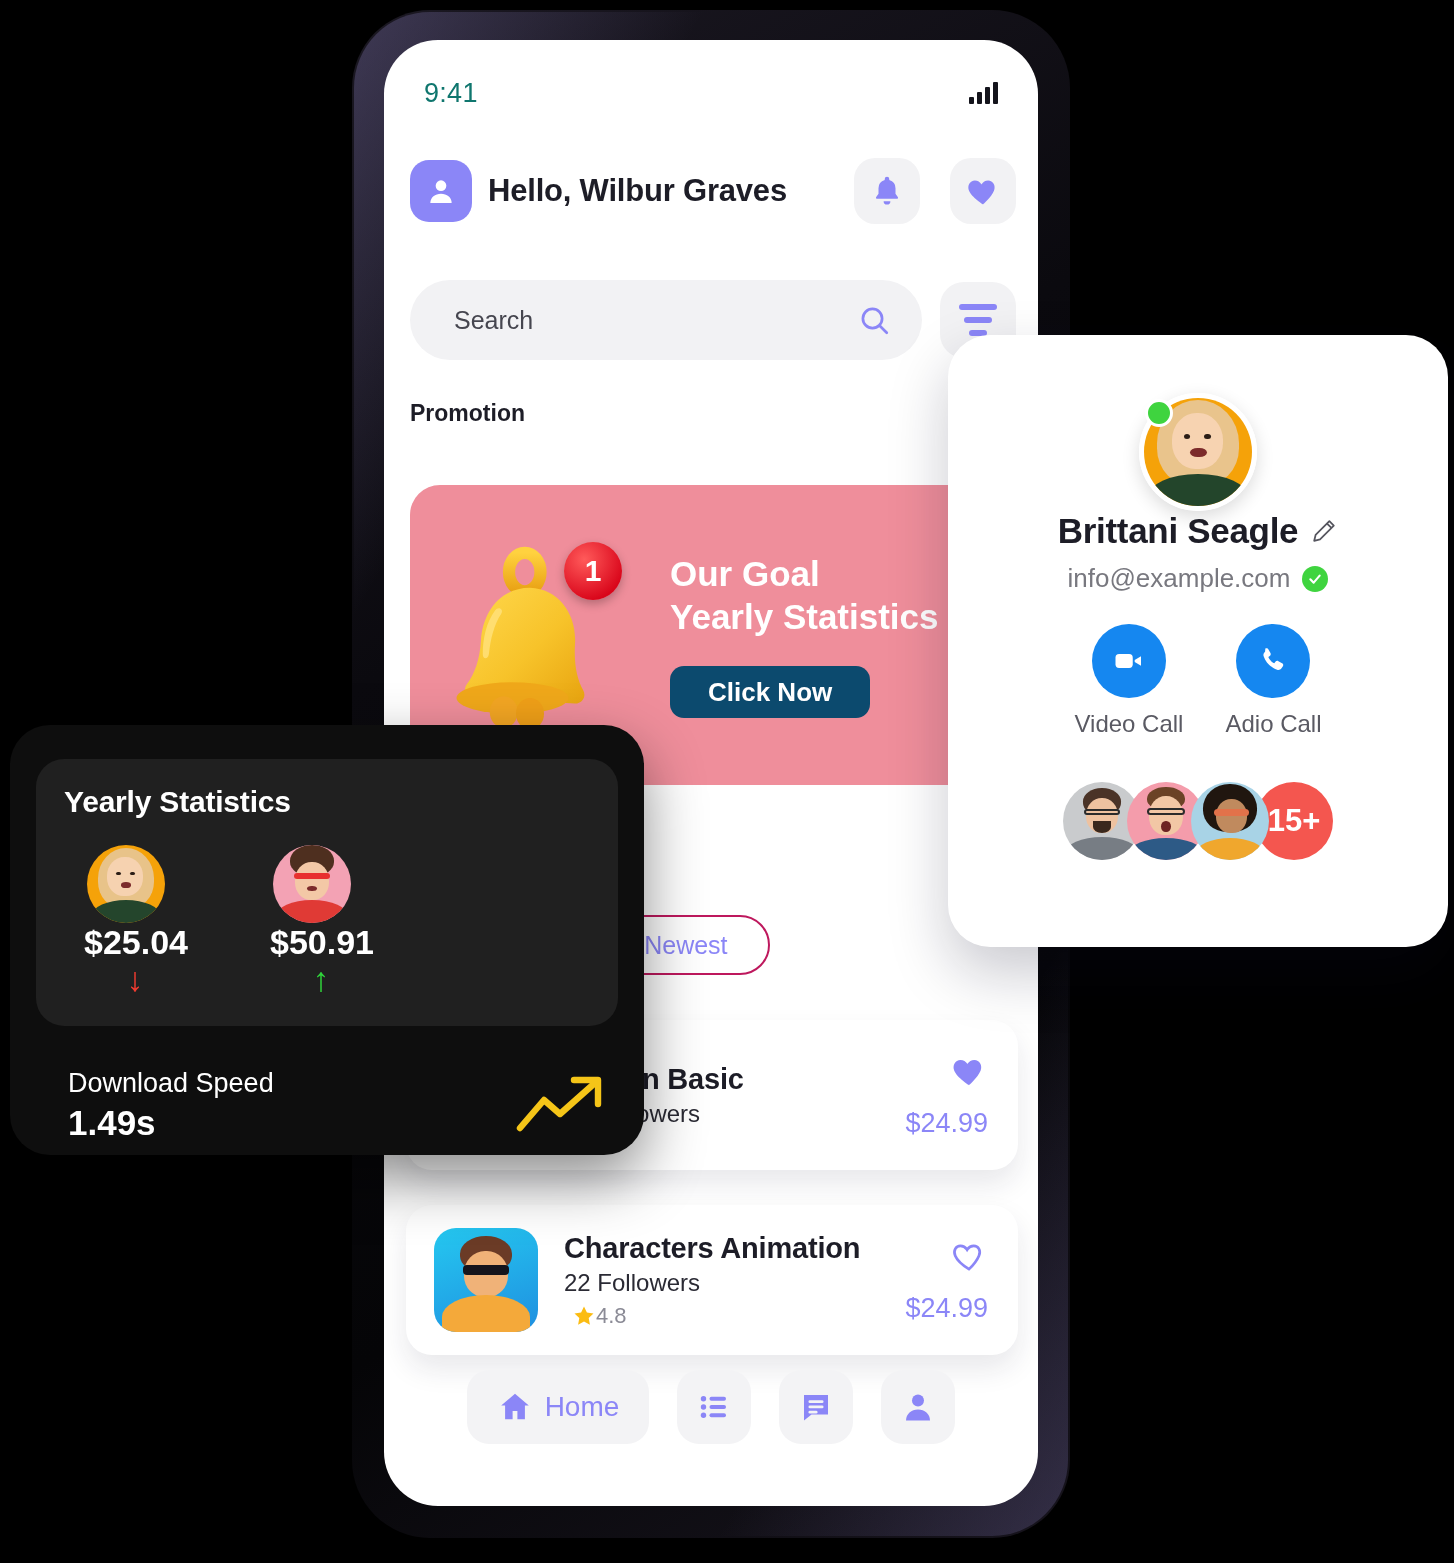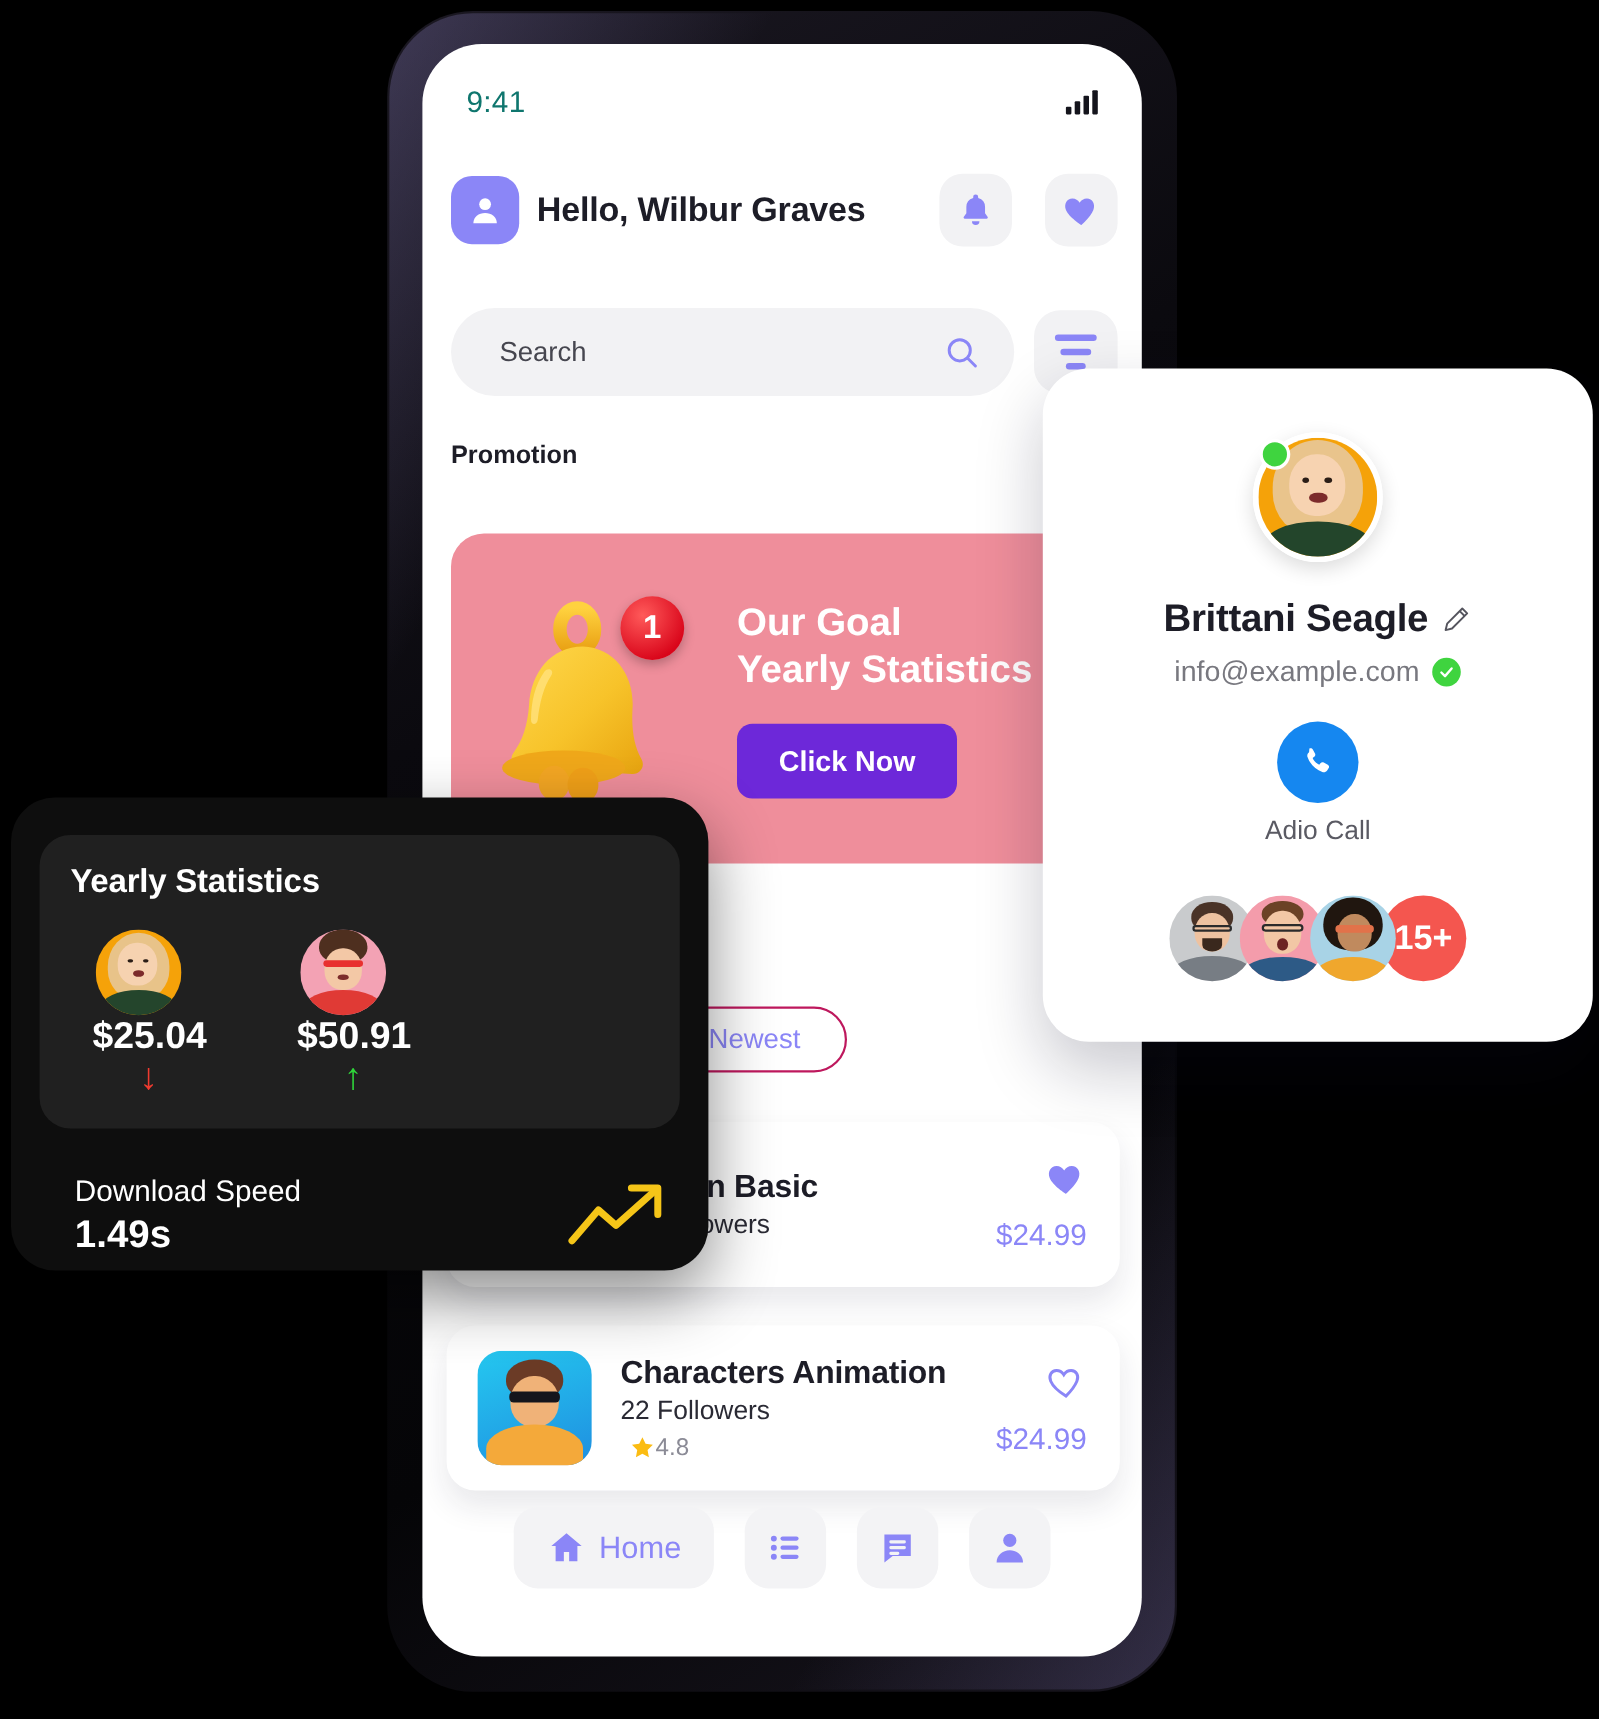--- a/index.html
+++ b/index.html
@@ -97,21 +97,21 @@
   .bell-badge {
     position:absolute; right:34px; top:12px; width:58px;height:58px;border-radius:50%;
     background: radial-gradient(circle at 35% 30%, #ff5a5a, #d9051a 75%);
     color:#fff; font-size:30px; font-weight:700; display:flex;align-items:center;justify-content:center;
     box-shadow: 0 4px 10px rgba(0,0,0,.25); z-index:3;
   }
   .promo-txt { margin-left:14px; }
   .promo-h { font-size:35px; font-weight:600; color:#fff; line-height:1.24; white-space:nowrap;}
   .promo-btn {
     margin-top:28px; display:inline-flex; align-items:center; justify-content:center;
-    height:68px; padding:0 38px; border-radius:14px; background:#6d28d9;
+    height:52px; padding:0 38px; border-radius:14px; background:#0c4a6e;
     color:#fff; font-size:26px; font-weight:600; border:none; cursor:pointer;
   }
 
   
   .tabs { position:absolute; left:26px; top:875px; display:flex; gap:22px; }
   .tab {
     height:60px; padding:0 40px; border-radius:30px; border:2px solid #be185d;
     display:flex; align-items:center; color:#8b86f7; font-size:25px; background:transparent;
     cursor:pointer; white-space:nowrap;
   }
@@ -185,21 +185,21 @@
     display:flex; flex-direction:column; align-items:center;
     padding-top:58px;
   }
   .pc-ava-wrap { position:relative; width:118px;height:118px; }
   .pc-ava {
     width:118px;height:118px;border-radius:50%; overflow:hidden; position:relative;
     border:5px solid #fff; box-shadow: 0 6px 18px rgba(0,0,0,.14);
   }
   .pc-dot { position:absolute; left:6px; top:6px; width:28px;height:28px;border-radius:50%;
     background:#3fd43f; border:3px solid #fff; z-index:4; }
-  .pc-name-row { display:flex; align-items:center; gap:12px; margin-top:32px; }
+  .pc-name-row { display:flex; align-items:center; gap:12px; }
   .pc-name { font-size:35px; font-weight:600; color:#1d1d27; letter-spacing:-0.3px;}
   .pc-mail-row { display:flex; align-items:center; gap:12px; margin-top:12px;}
   .pc-mail { font-size:26px; color:#78787f;}
   .pc-verified { width:26px;height:26px;border-radius:50%;background:#3fd43f;
     display:flex;align-items:center;justify-content:center;}
   .pc-actions { display:flex; gap:42px; margin-top:30px; }
   .pc-action { display:flex; flex-direction:column; align-items:center; gap:12px; cursor:pointer;}
   .pc-circle { width:74px;height:74px;border-radius:50%; background:#1587f0;
     display:flex;align-items:center;justify-content:center;}
   .pc-action-label{ font-size:24px; color:#5a5a63;}
@@ -478,20 +478,29 @@
       <div class="pc-verified">
         <svg width="16" height="16" viewBox="0 0 24 24" fill="none" stroke="#ffffff" stroke-width="3.2" stroke-linecap="round" stroke-linejoin="round">
             <polyline points="5,12.5 10,17.5 19,7"></polyline>
           </svg>
       </div>
     </div>
 
     <div class="pc-actions">
       <div class="pc-action">
         <div class="pc-circle">
+          <svg width="36" height="36" viewBox="0 0 24 24" fill="#ffffff">
+              <rect x="3" y="7.4" width="11.5" height="9.2" rx="2.4"></rect>
+              <path d="M15.8 11.4l4.2-2.6v6.4l-4.2-2.6z"></path>
+            </svg>
+        </div>
+        <div class="pc-action-label">Video Call</div>
+      </div>
+      <div class="pc-action">
+        <div class="pc-circle">
           <svg width="34" height="34" viewBox="0 0 24 24" fill="#ffffff">
               <path d="M6.6 3.2c.8-.5 1.8-.2 2.2.6l1.4 2.6c.4.7.2 1.6-.5 2.1l-1 .7c.6 1.7 2.4 3.6 4.2 4.4l.8-1c.5-.7 1.4-.9 2.1-.5l2.6 1.4c.8.4 1.1 1.4.6 2.2l-1 1.5c-.7 1-2 1.4-3.1 1-4.4-1.5-8-5.2-9.5-9.6-.4-1.1 0-2.4 1-3.1z"></path>
             </svg>
         </div>
         <div class="pc-action-label">Adio Call</div>
       </div>
     </div>
 
     <div class="pc-people">
       <div class="pc-person">

